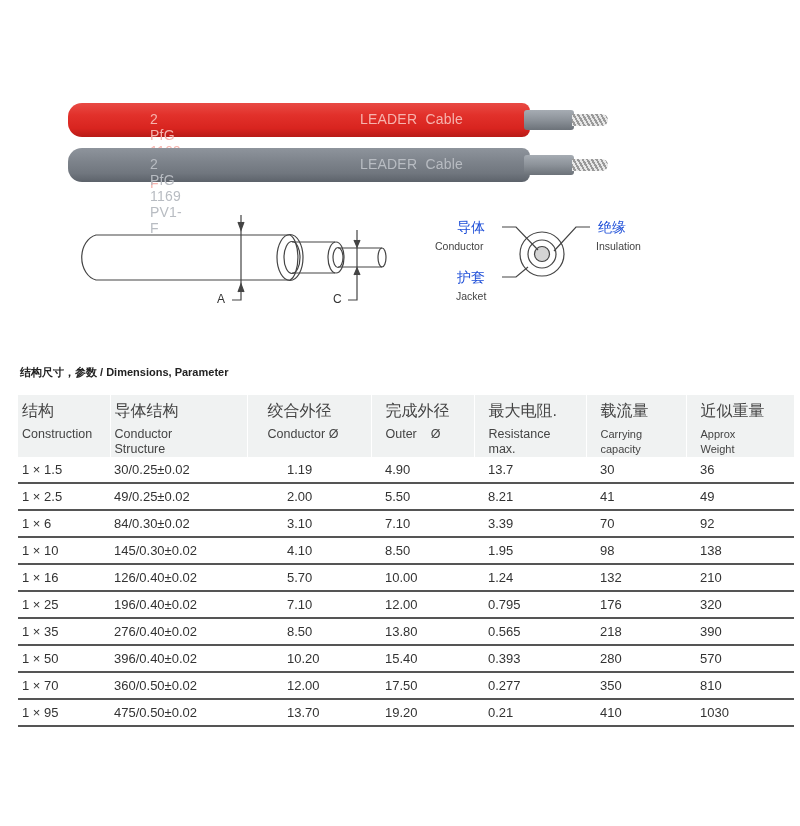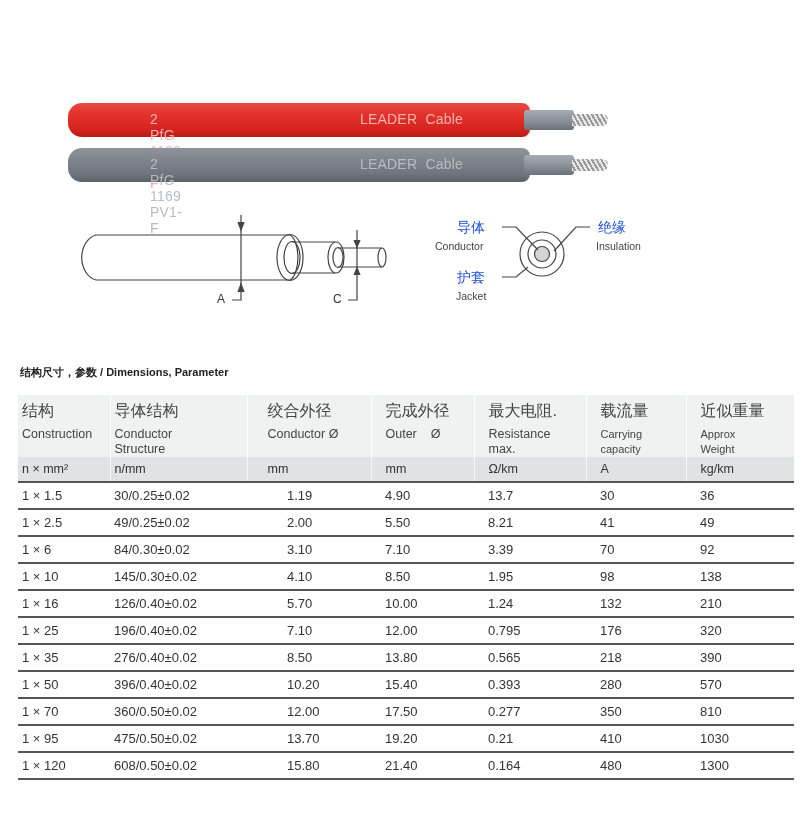--- a/index.html
+++ b/index.html
@@ -182,29 +182,20 @@
       </td>
       <td style="padding-left:14px;">
         <span class="cn">载流量</span>
         <span class="en small" style="width:60px;">Carrying capacity</span>
       </td>
       <td style="padding-left:14px;">
         <span class="cn">近似重量</span>
         <span class="en small" style="width:50px;">Approx Weight</span>
       </td>
     </tr>
-    <tr class="units">
-      <td>n × mm²</td>
-      <td>n/mm</td>
-      <td style="padding-left:20px;">mm</td>
-      <td style="padding-left:14px;">mm</td>
-      <td style="padding-left:14px;">Ω/km</td>
-      <td style="padding-left:14px;">A</td>
-      <td style="padding-left:14px;">kg/km</td>
-    </tr>
     <tr class="row">
       <td>1 × 1.5</td>
       <td>30/0.25±0.02</td>
       <td class="num" style="padding-left:40px;">1.19</td>
       <td style="padding-left:14px;">4.90</td>
       <td style="padding-left:14px;">13.7</td>
       <td style="padding-left:14px;">30</td>
       <td style="padding-left:14px;">36</td>
     </tr>
     <tr class="row">
@@ -281,23 +272,14 @@
     </tr>
     <tr class="row">
       <td>1 × 95</td>
       <td>475/0.50±0.02</td>
       <td style="padding-left:40px;">13.70</td>
       <td style="padding-left:14px;">19.20</td>
       <td style="padding-left:14px;">0.21</td>
       <td style="padding-left:14px;">410</td>
       <td style="padding-left:14px;">1030</td>
     </tr>
-    <tr class="row">
-      <td>1 × 120</td>
-      <td>608/0.50±0.02</td>
-      <td style="padding-left:40px;">15.80</td>
-      <td style="padding-left:14px;">21.40</td>
-      <td style="padding-left:14px;">0.164</td>
-      <td style="padding-left:14px;">480</td>
-      <td style="padding-left:14px;">1300</td>
-    </tr>
   </tbody>
 </table>
 
 </body></html>

